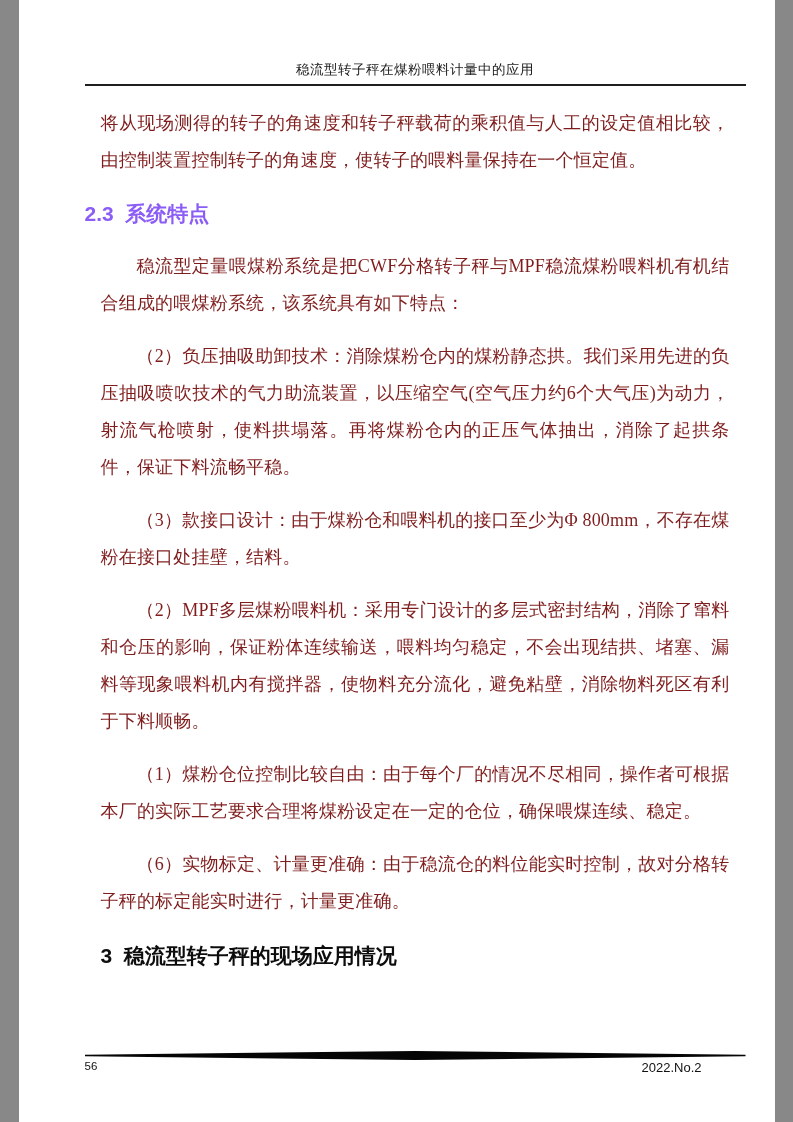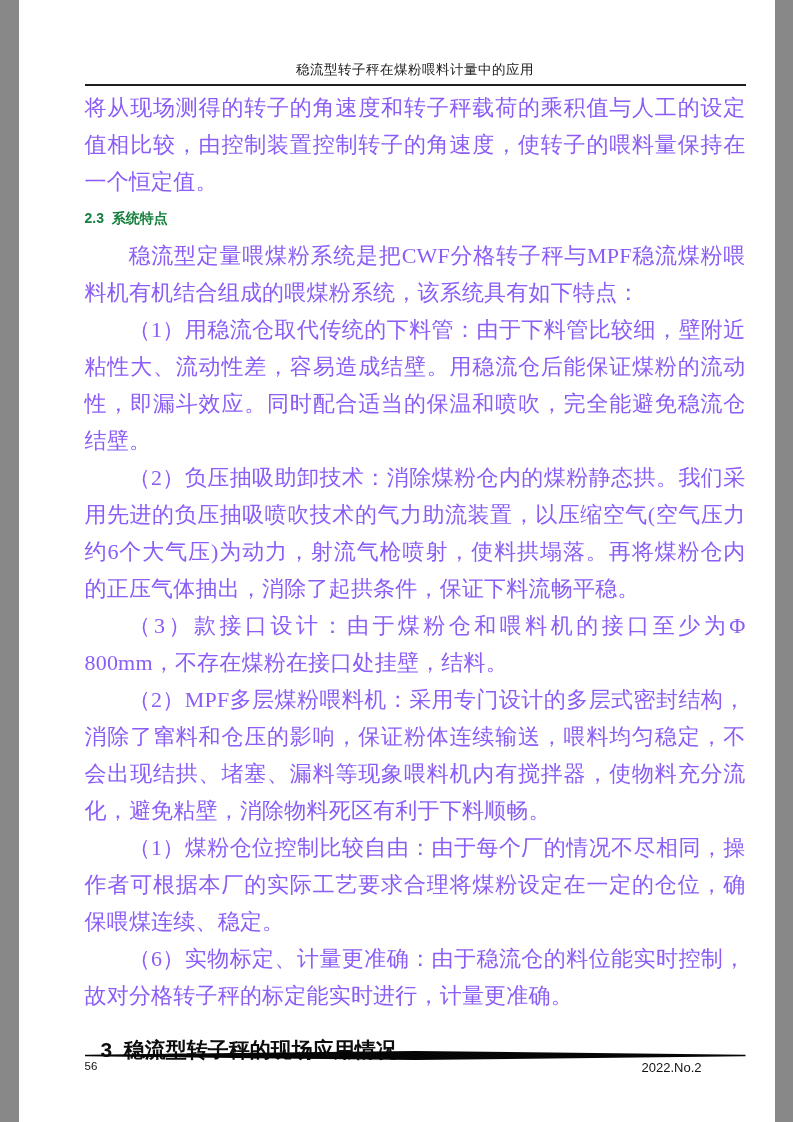--- a/index.html
+++ b/index.html
@@ -32,35 +32,35 @@
     height: 2px;
     background: #1f1f1f;
   }
   .main-text {
     position: absolute;
     top: 89px;
     left: 66px;
     width: 661px;
   }
   .para {
-    margin: 0;
-    font-size: 22px;
+    margin: 16px;
+    font-size: 18px;
     line-height: 37px;
     text-align: justify;
     letter-spacing: 0.2px;
-    color: #8b5cf6;
+    color: #7f1d1d;
   }
   .para.indent { text-indent: 2em; }
   .h-sub {
     margin: 0;
     font-family: "Liberation Sans", "DejaVu Sans", sans-serif;
     font-weight: 700;
-    font-size: 14px;
+    font-size: 21px;
     line-height: 37px;
-    color: #15803d;
+    color: #8b5cf6;
     white-space: pre-wrap;
   }
   .h-sec {
     margin: 16px;
     font-family: "Liberation Sans", "DejaVu Sans", sans-serif;
     font-weight: 700;
     font-size: 21px;
     line-height: 40px;
     color: #0d0d0d;
     white-space: pre-wrap;
@@ -104,21 +104,20 @@
 
   <div class="header-rule"></div>
 
   <div class="main-text">
     <p class="para">将从现场测得的转子的角速度和转子秤载荷的乘积值与人工的设定值相比较，由控制装置控制转子的角速度，使转子的喂料量保持在一个恒定值。</p>
 
     <h2 class="h-sub">2.3  系统特点</h2>
 
     <p class="para indent">稳流型定量喂煤粉系统是把CWF分格转子秤与MPF稳流煤粉喂料机有机结合组成的喂煤粉系统，该系统具有如下特点：</p>
 
-    <p class="para indent">（1）用稳流仓取代传统的下料管：由于下料管比较细，壁附近粘性大、流动性差，容易造成结壁。用稳流仓后能保证煤粉的流动性，即漏斗效应。同时配合适当的保温和喷吹，完全能避免稳流仓结壁。</p>
 
     <p class="para indent">（2）负压抽吸助卸技术：消除煤粉仓内的煤粉静态拱。我们采用先进的负压抽吸喷吹技术的气力助流装置，以压缩空气(空气压力约6个大气压)为动力，射流气枪喷射，使料拱塌落。再将煤粉仓内的正压气体抽出，消除了起拱条件，保证下料流畅平稳。</p>
 
     <p class="para indent">（3）款接口设计：由于煤粉仓和喂料机的接口至少为Φ 800mm，不存在煤粉在接口处挂壁，结料。</p>
 
     <p class="para indent">（2）MPF多层煤粉喂料机：采用专门设计的多层式密封结构，消除了窜料和仓压的影响，保证粉体连续输送，喂料均匀稳定，不会出现结拱、堵塞、漏料等现象喂料机内有搅拌器，使物料充分流化，避免粘壁，消除物料死区有利于下料顺畅。</p>
 
     <p class="para indent">（1）煤粉仓位控制比较自由：由于每个厂的情况不尽相同，操作者可根据本厂的实际工艺要求合理将煤粉设定在一定的仓位，确保喂煤连续、稳定。</p>
 
     <p class="para indent">（6）实物标定、计量更准确：由于稳流仓的料位能实时控制，故对分格转子秤的标定能实时进行，计量更准确。</p>

